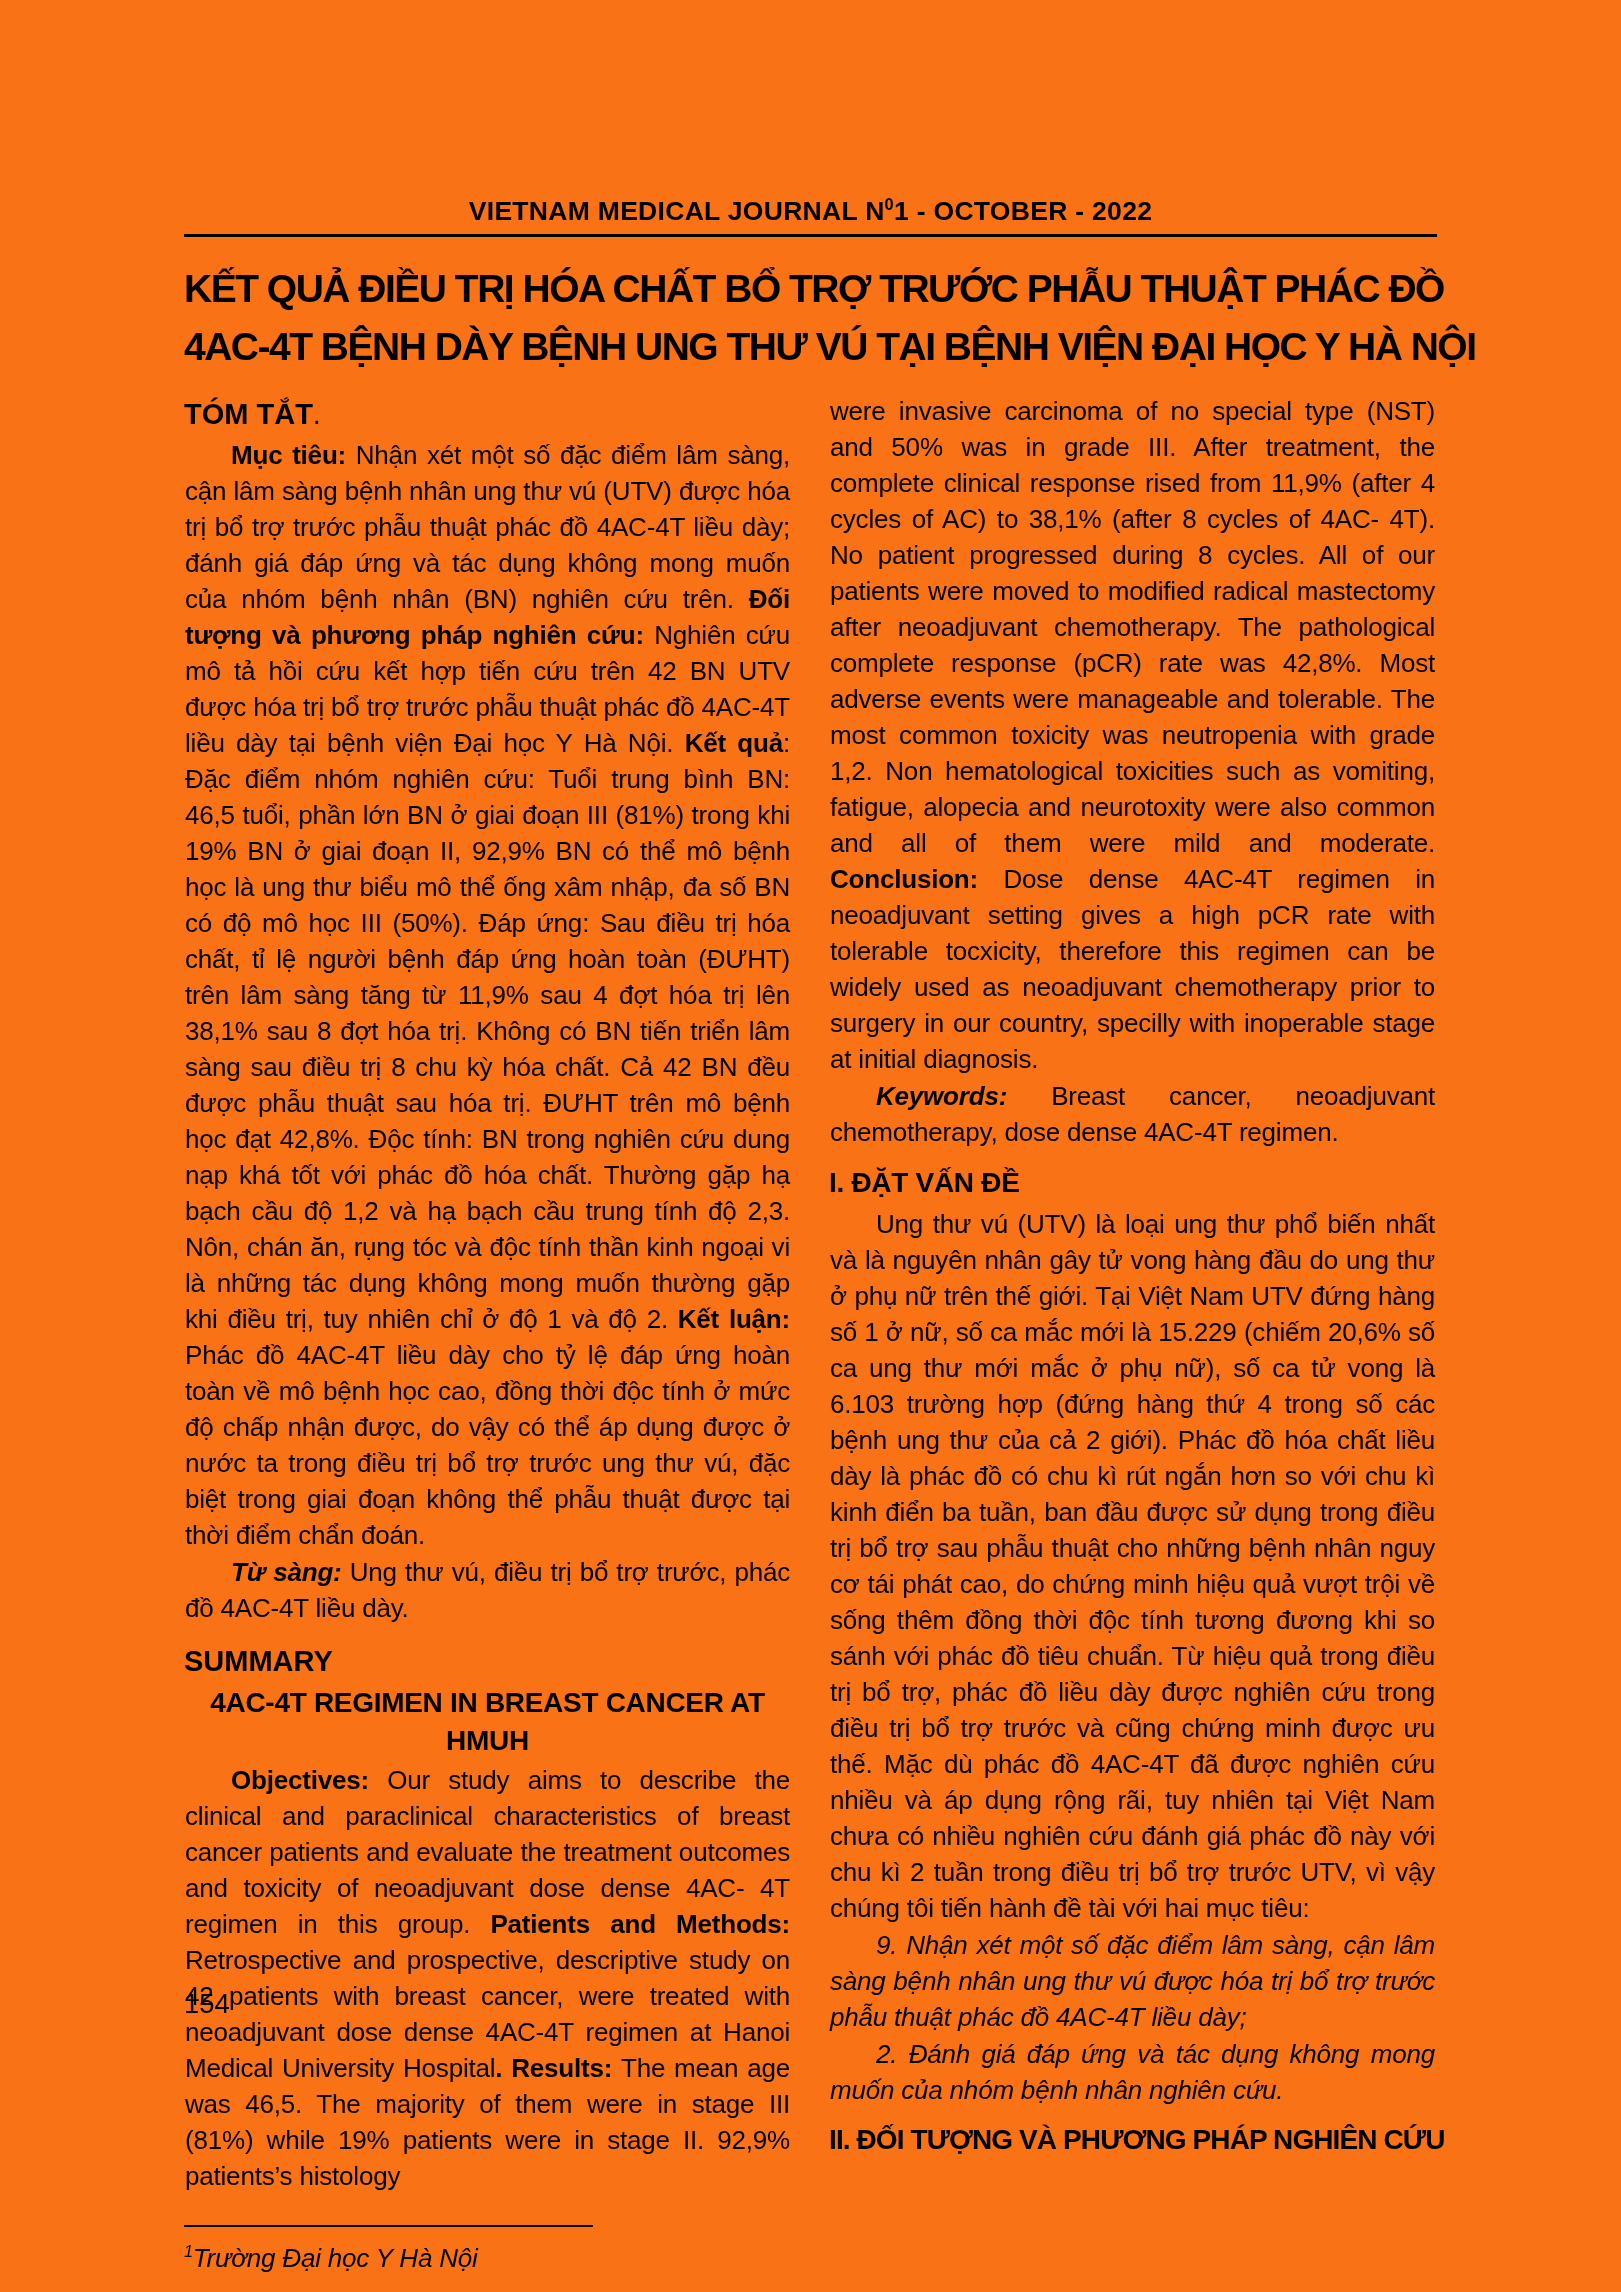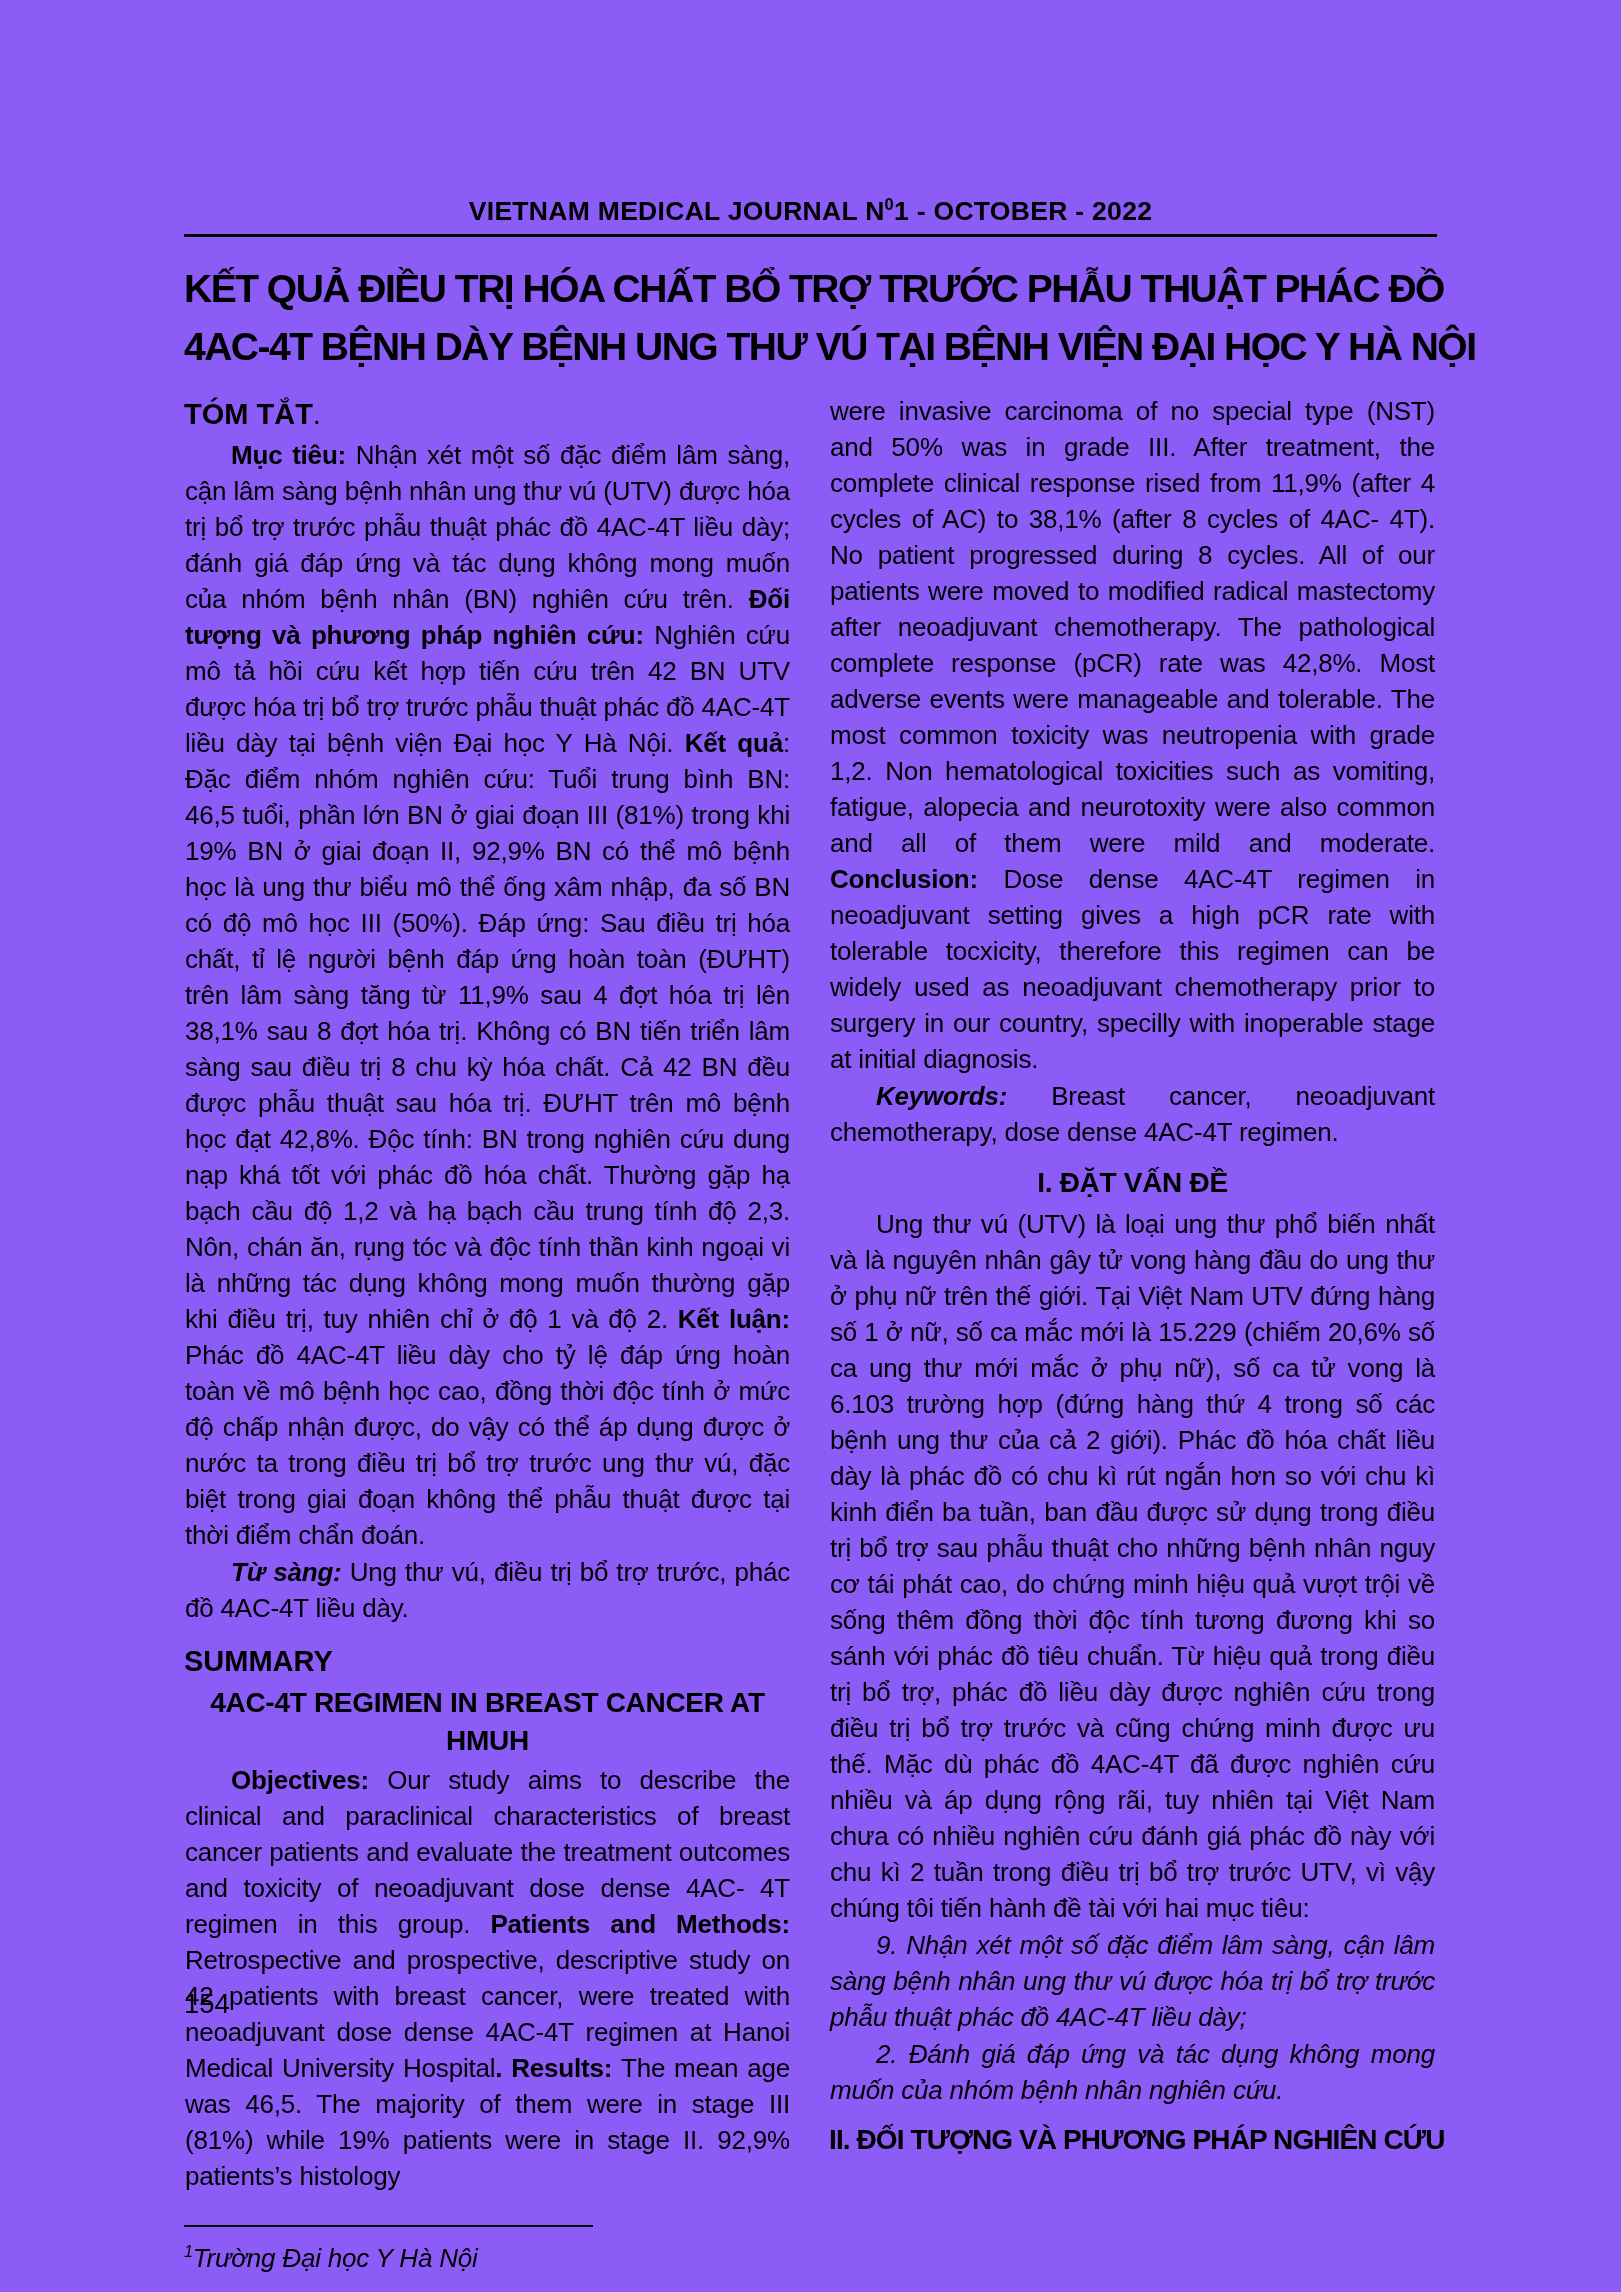--- a/index.html
+++ b/index.html
@@ -1,19 +1,19 @@
 <!DOCTYPE html>
 <html><head>
 <meta charset="utf-8">
 <style>
   html,body{margin:0;padding:0;background:#e8e8e8;}
   .page{
     position:relative;
     width:1621px;height:2293px;
-    background:#8b5cf6;color:#000;
+    background:#f97316;color:#000;
     font-family:"Liberation Sans", sans-serif;
     overflow:hidden;
   }
   .sheet{position:absolute;left:184px;top:196px;width:1253px;}
   .journal-header{
     font-size:26.5px;font-weight:bold;text-align:center;
     letter-spacing:0.3px;white-space:nowrap;
   }
   .header-rule{border-bottom:3.9px solid #000;margin-top:6.9px;height:0;}
   .title-block{margin-top:23.5px;}
@@ -32,21 +32,21 @@
     margin:1px;font-size:26px;line-height:36px;
     text-align:justify;letter-spacing:-0.2px;
   }
   .indent{text-indent:46px;}
   .h-abstract{font-size:29px;line-height:37px;margin:3.9px 0 3.9px;}
   .h-summary{font-size:29px;font-weight:bold;line-height:37px;margin:17.6px 0 2px;}
   .h-efficacy{
     font-size:28px;font-weight:bold;text-align:center;
     line-height:38px;margin:3.9px 0 2px;letter-spacing:-0.3px;
   }
-  .h-section{font-size:28px;font-weight:bold;line-height:37px;margin:13.7px 0 4.9px;letter-spacing:-0.3px;text-align:center;}
+  .h-section{font-size:28px;font-weight:bold;line-height:37px;margin:13.7px 0 4.9px;letter-spacing:-0.3px;}
   .h-section-tight{white-space:nowrap;font-size:28px;letter-spacing:-0.9px;}
   .italic-p{font-style:italic;}
   .footnote{margin-top:31px;}
   .footnote-rule{width:409px;border-top:2.9px solid #000;margin:0 0 13.7px 0;height:0;}
   .footnote div{font-size:26px;line-height:35px;letter-spacing:-0.2px;}
   .affil{font-style:italic;}
   .page-number{position:absolute;left:184px;top:1988px;font-size:27.4px;}
   .b{font-weight:bold;}
   .i{font-style:italic;}
   .sup{vertical-align:super;font-size:.62em;line-height:0;}

